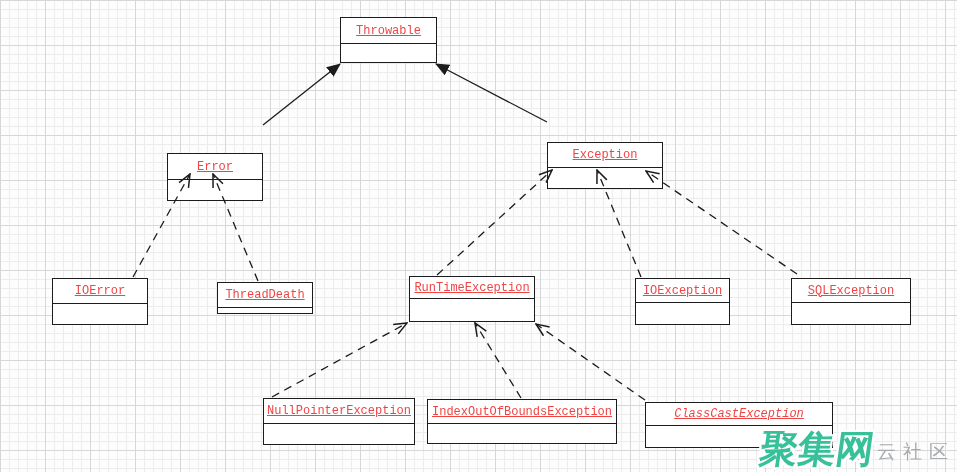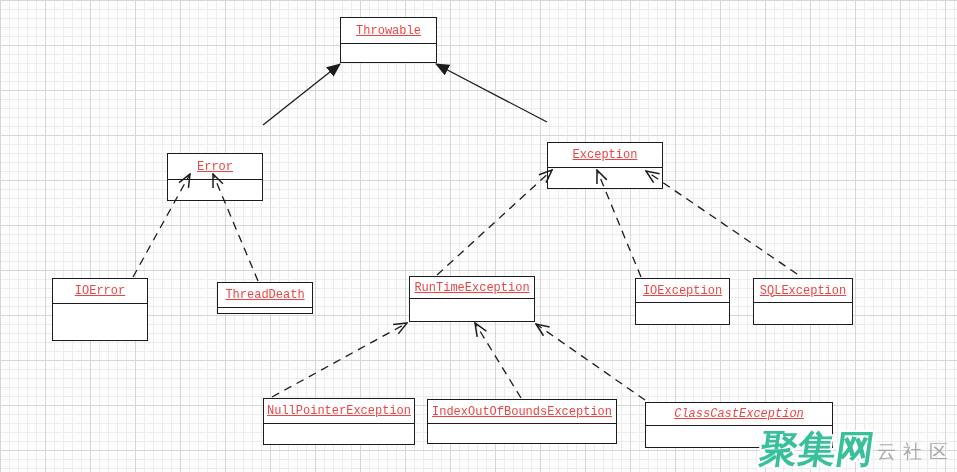--- a/index.html
+++ b/index.html
@@ -81,37 +81,37 @@
         <div class="class-body"></div>
       </div>
       <div class="class-box" style="left: 167px; top: 125px; width: 96px; height: 48px; margin-top: 28px;">
         <div class="class-title" style="height: 26px;">Error</div>
         <div class="class-body"></div>
       </div>
       <div class="class-box" style="left: 547px; top: 122px; width: 116px; height: 47px; margin-top: 20px;">
         <div class="class-title" style="height: 25px;">Exception</div>
         <div class="class-body"></div>
       </div>
-      <div class="class-box" style="left: 52px; top: 278px; width: 96px; height: 63px;">
+      <div class="class-box" style="left: 52px; top: 278px; width: 96px; height: 47px;">
         <div class="class-title" style="height: 25px;">IOError</div>
         <div class="class-body"></div>
       </div>
       <div class="class-box" style="left: 217px; top: 282px; width: 96px; height: 32px;">
         <div class="class-title" style="height: 25px;">ThreadDeath</div>
         <div class="class-body"></div>
       </div>
       <div class="class-box" style="left: 409px; top: 276px; width: 126px; height: 46px;">
         <div class="class-title" style="height: 22px;">RunTimeException</div>
         <div class="class-body"></div>
       </div>
       <div class="class-box" style="left: 635px; top: 278px; width: 95px; height: 47px;">
         <div class="class-title" style="height: 24px;">IOException</div>
         <div class="class-body"></div>
       </div>
-      <div class="class-box" style="left: 753px; top: 278px; width: 100px; height: 47px; justify-content: center;">
+      <div class="class-box" style="left: 791px; top: 278px; width: 120px; height: 47px; justify-content: center;">
         <div class="class-title" style="height: 24px;">SQLException</div>
         <div class="class-body"></div>
       </div>
       <div class="class-box" style="left: 263px; top: 398px; width: 152px; height: 47px;">
         <div class="class-title" style="height: 25px;">NullPointerException</div>
         <div class="class-body"></div>
       </div>
       <div class="class-box" style="left: 427px; top: 399px; width: 190px; height: 45px;">
         <div class="class-title" style="height: 24px;">IndexOutOfBoundsException</div>
         <div class="class-body"></div>

